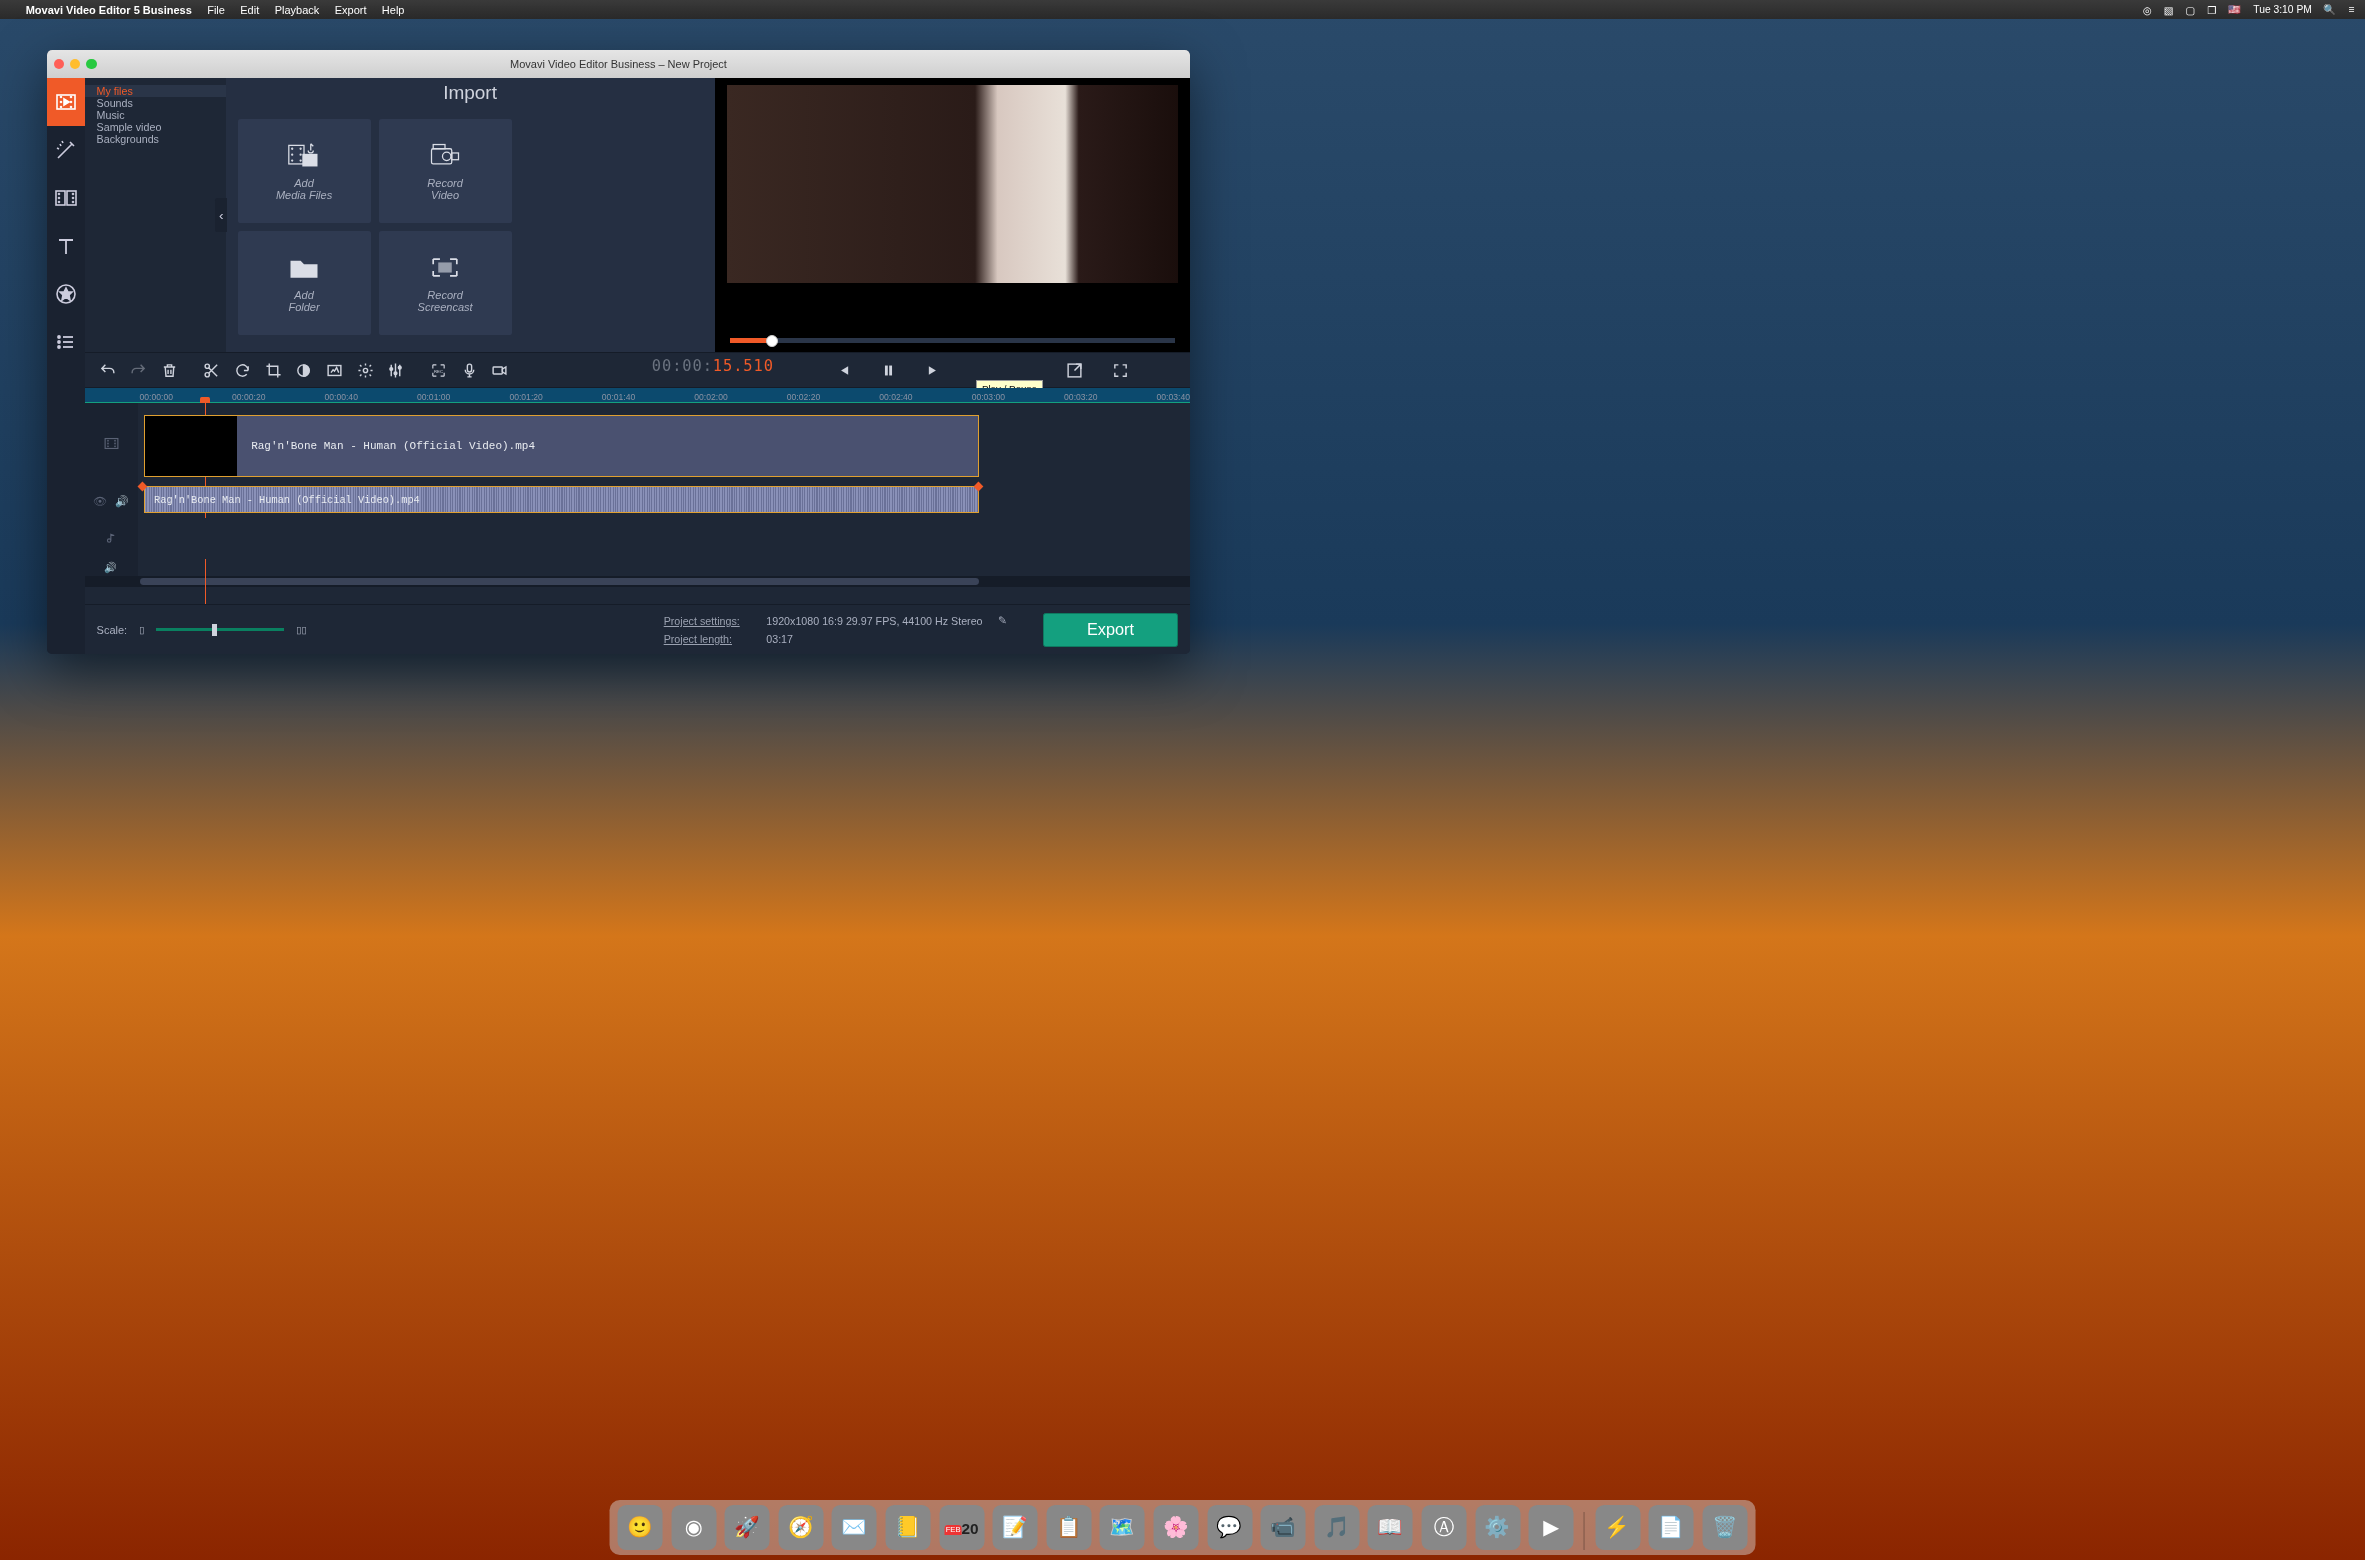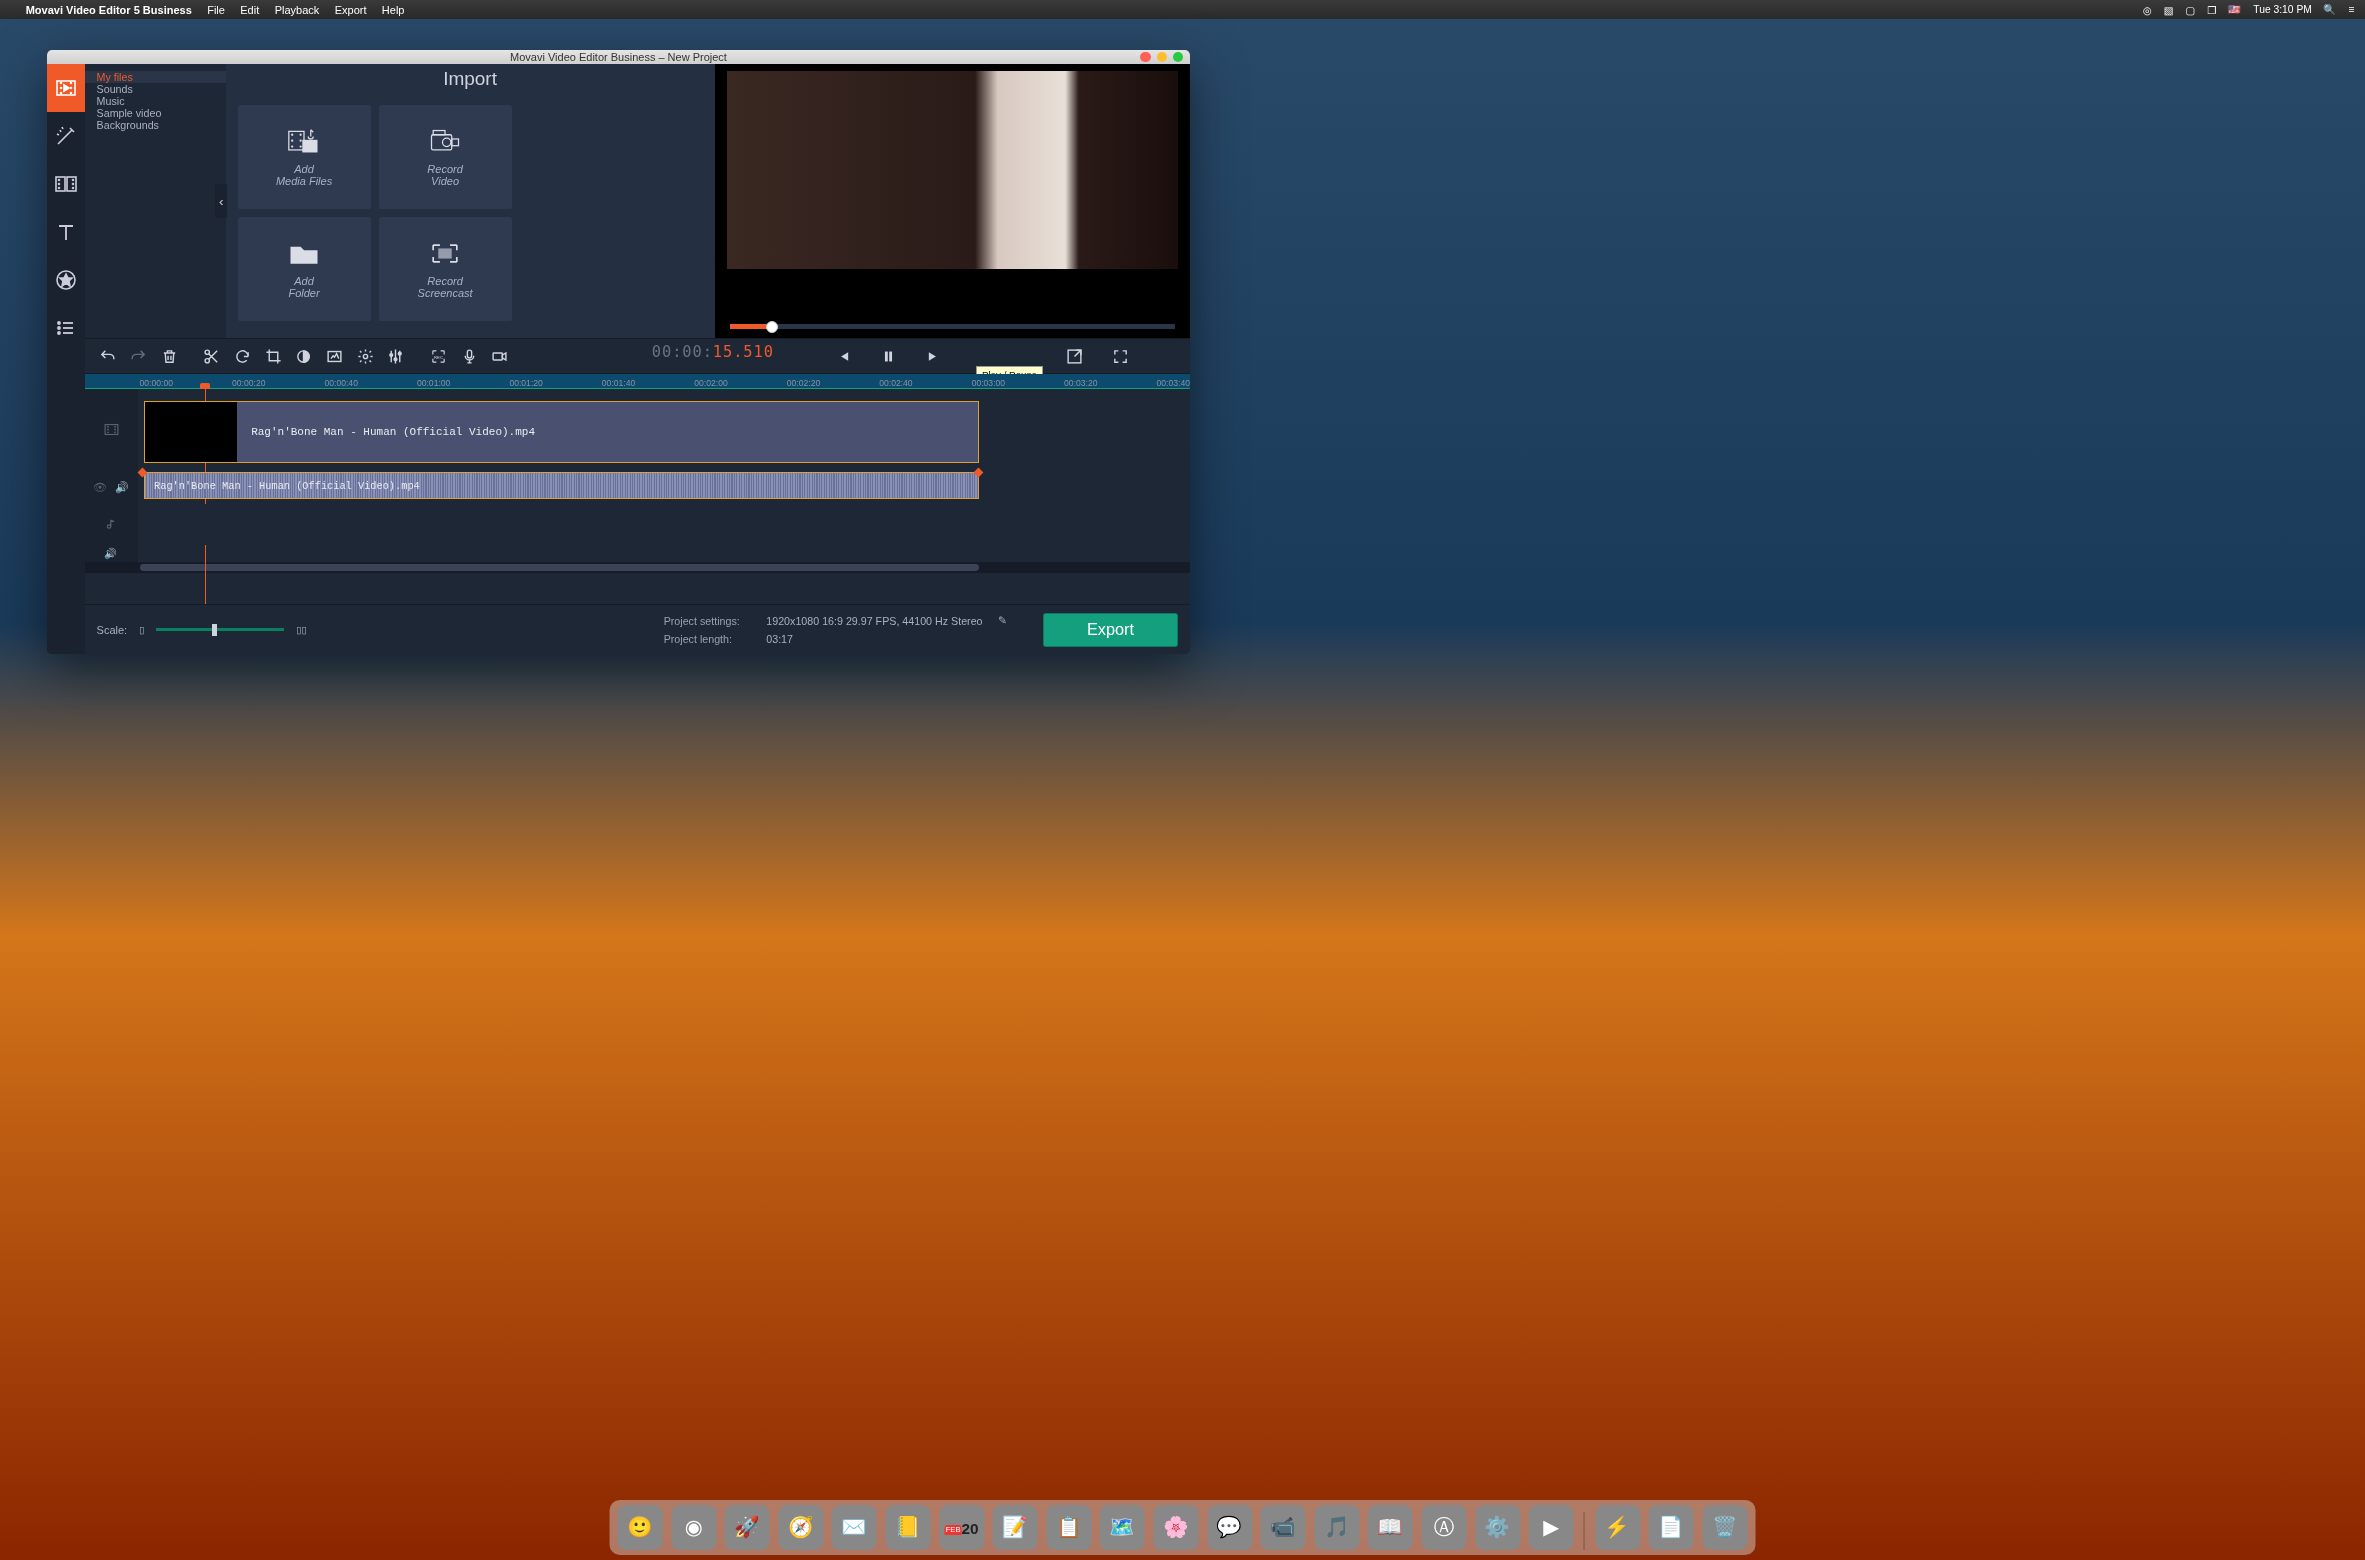--- a/index.html
+++ b/index.html
@@ -7,21 +7,21 @@
   
   
   .menubar { height: 19px; background: linear-gradient(#3a3a3a, #2a2a2a); display: flex; align-items: center; color: #fff; font-size: 11px; padding: 0 10.3px; gap: 15.4px; }
   .menubar .apple { font-size: 12px; }
   .menubar .app-name { font-weight: 600; }
   .menubar-right { margin-left: auto; display: flex; gap: 12px; align-items: center; font-size: 10.3px; }
   .menubar-right span { display: inline-flex; align-items: center; }
   
   
   .window { position: absolute; top: 50px; left: 47px; width: 1143px; height: 604px; background: #1e2736; border-radius: 5.1px; box-shadow: 0 17px 51px rgba(0,0,0,.5); display: flex; flex-direction: column; overflow: hidden; }
-  .titlebar { height: 14px; background: linear-gradient(#e5e5e5, #cfcfcf); display: flex; align-items: center; padding: 0 6.9px; position: relative; justify-content: flex-end; }
+  .titlebar { height: 28px; background: linear-gradient(#e5e5e5, #cfcfcf); display: flex; align-items: center; padding: 0 6.9px; position: relative; }
   .traffic { display: flex; gap: 6px; }
   .traffic div { width: 10.3px; height: 10.3px; border-radius: 50%; }
   .tr-close { background: #ff5f57; }
   .tr-min { background: #ffbd2e; }
   .tr-max { background: #28c940; }
   .win-title { position: absolute; left: 0; right: 0; text-align: center; font-size: 11px; color: #333; pointer-events: none; }
   
   
   .main { flex: 1; display: flex; min-height: 0; }
   .left-tool-col { width: 50px; background: #1a2230; display: flex; flex-direction: column; }
@@ -83,21 +83,21 @@
   .playhead::before { content: ""; position: absolute; top: -6.9px; left: -4.3px; width: 9.4px; height: 6.9px; background: #f05a28; border-radius: 1.7px 1.7px 0 0; }
   .hscroll { height: 10.3px; background: #151c28; display: flex; align-items: center; padding: 0 55px 0 55px; }
   .hscroll .bar { height: 6.9px; background: #3a4358; width: 839px; border-radius: 3.4px; }
   
   
   .footer { height: 50px; background: #1e2736; border-top: 0.9px solid #151c28; display: flex; align-items: center; padding: 0 12px; color: #aab0c0; font-size: 11px; gap: 12px; }
   .footer .scale-slider { width: 128px; height: 3.4px; background: #0a8060; position: relative; }
   .footer .scale-slider .sthumb { position: absolute; top: -4.3px; left: 56px; width: 4.3px; height: 12px; background: #cfd3dd; }
   .footer-mid { margin-left: auto; display: flex; flex-direction: column; gap: 5.1px; font-size: 10.7px; }
   .footer-mid .row { display: flex; gap: 8.6px; align-items: center; }
-  .footer-mid .lbl { width: 94px; color: #9aa1b0; }
+  .footer-mid .lbl { width: 94px; color: #9aa1b0; text-decoration: underline; }
   .export-btn { margin-left: 24px; width: 135px; height: 34px; background: #14a07f; color: #fff; font-size: 16.3px; display: flex; align-items: center; justify-content: center; border-radius: 2.6px; cursor: pointer; border: 0.9px solid #0e7a60; }
   
   
   .dock { position: absolute; bottom: 5.1px; left: 50%; transform: translateX(-50%); height: 55px; background: rgba(220,220,220,.45); border-radius: 10.3px; padding: 5.1px 8.6px; display: flex; gap: 8.6px; align-items: flex-end; }
   .dock .dicon { width: 45px; height: 45px; border-radius: 8.6px; background: #888; display: flex; align-items: center; justify-content: center; color: #fff; font-size: 20.6px; }
   .di-finder { background: linear-gradient(#3db0ff,#1278d8); }
   .di-siri { background: radial-gradient(circle,#5a4aaa,#1a1a2a); }
   .di-lp { background: #888; }
   .di-safari { background: #fff; }
   .di-mail { background: #fff; }

